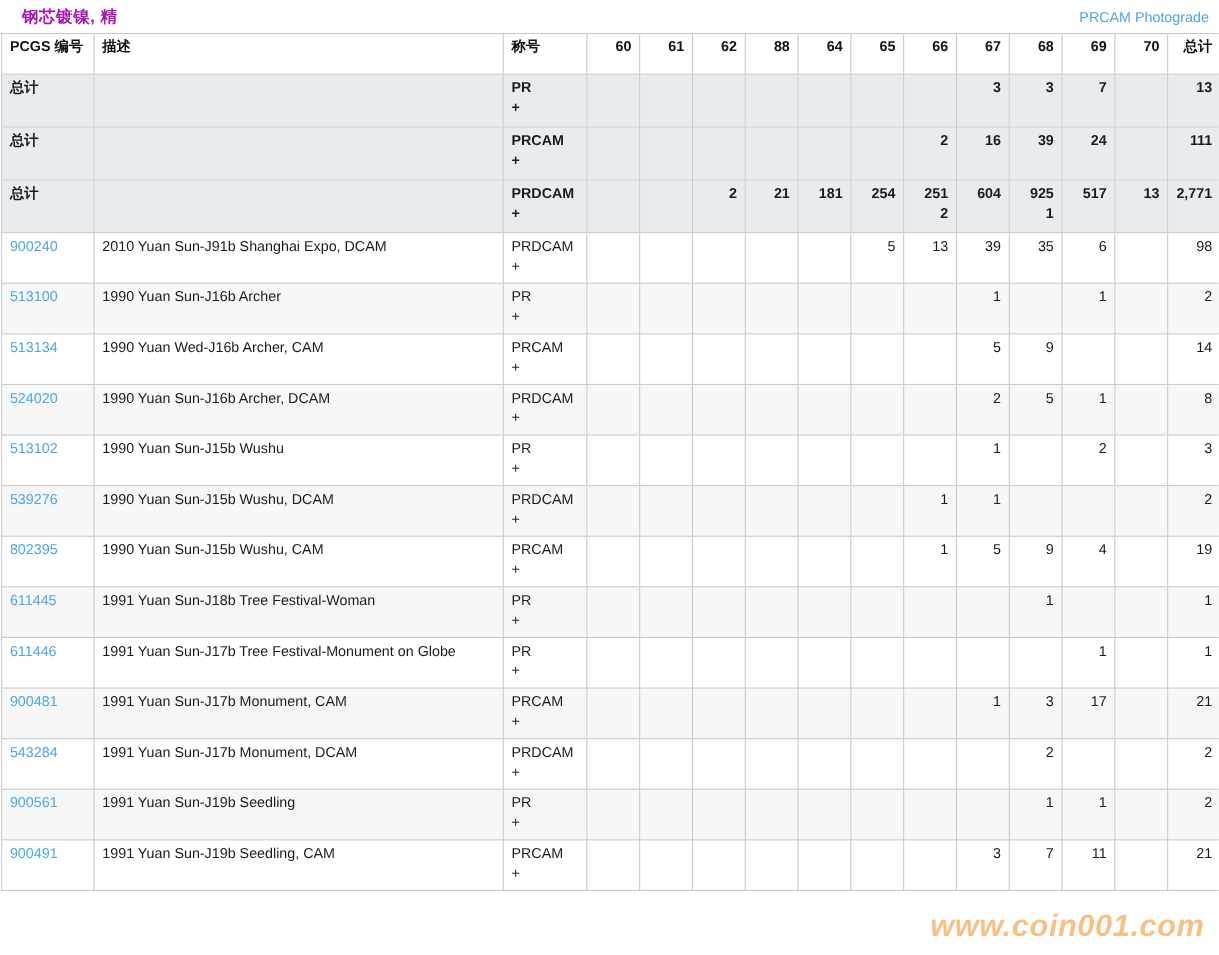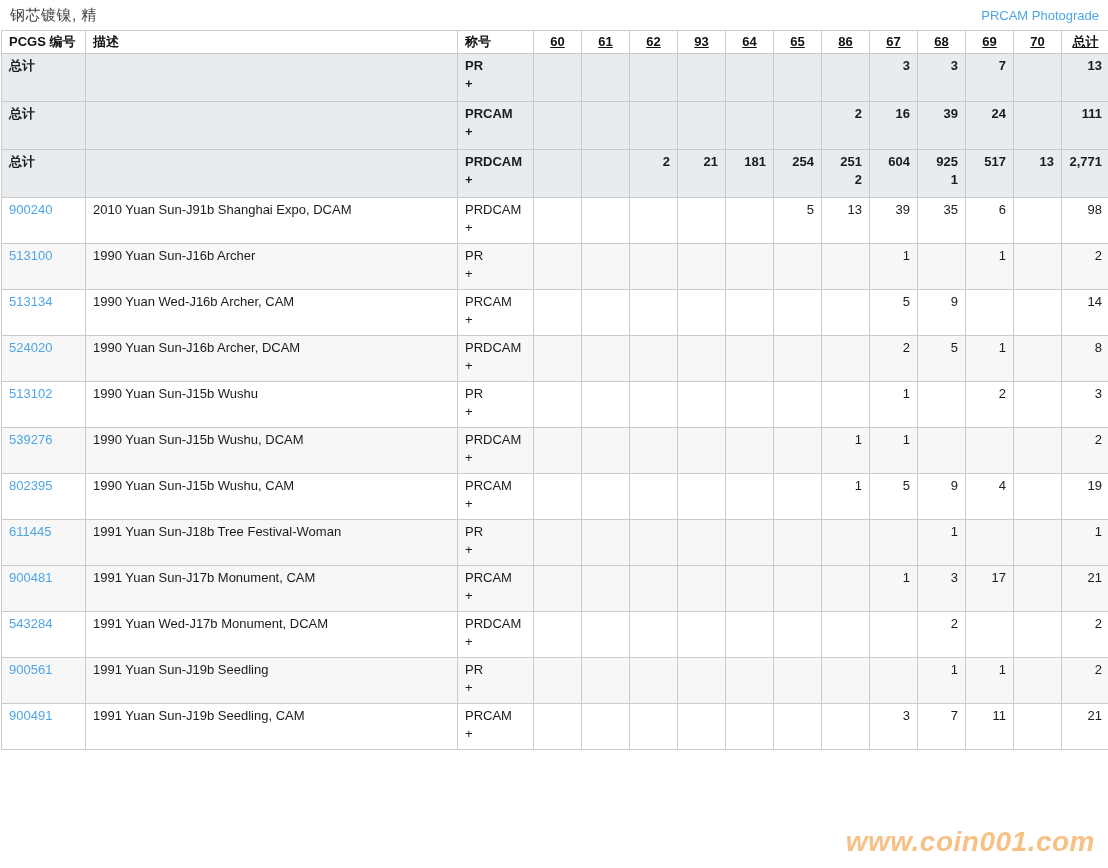--- a/index.html
+++ b/index.html
@@ -7,43 +7,43 @@
     width:1108px;height:868px;overflow:hidden;position:relative;
     background:#ffffff;
     font-family:"Liberation Sans","DejaVu Sans",sans-serif;
     color:#1b1b1b;
   }
   .topbar{
     display:flex;justify-content:space-between;align-items:center;
     padding:7px 9px 6px 8px;height:17px;
   }
   .page-title{
-    font-size:15px;font-weight:400;margin:2px;letter-spacing:.5px;color:#404040;
+    font-size:15px;font-weight:700;margin:12px;letter-spacing:.5px;color:#a21caf;
   }
   .pg-link{
     font-size:13px;color:#4fa6e3;text-decoration:none;cursor:pointer;
   }
   table.pop{
     border-collapse:collapse;table-layout:fixed;
     width:1106px;margin-left:1px;
   }
   .pop th,.pop td{
     border:1px solid #cbcbcb;
     padding:4px 7px 3px 7px;
     font-size:13px;
     vertical-align:top;
     line-height:16px;
     overflow:hidden;white-space:nowrap;
   }
   .pop thead th{
-    font-weight:700;height:15px;padding-top:3px;padding-bottom:3px;
+    font-weight:700;height:15px;padding-top:3px;padding-bottom:17px;
     background:#ffffff;color:#111;
   }
   .pop th.txt{text-align:left;}
-  .pop th.num{text-decoration:underline;}
+  .pop th.num{text-align:right;}
   td.num{text-align:right;}
   tr.total-row{background:#e8ecef;}
   tr.total-row td{font-weight:700;height:40px;}
   tr.data-row td{height:38px;}
   tr.data-row.alt{background:#f7f7f7;margin-top:16px;}
   td .line2{display:block;margin-top:2px;}
   a.pcgs-link{color:#4fa6e3;text-decoration:none;cursor:pointer;}
   td.desig .plus{display:block;margin-top:2px;}
   .watermark{
     position:absolute;top:826px;right:13px;
@@ -79,24 +79,24 @@
       <col style="width:48px">
   </colgroup>
   <thead>
     <tr id="head-row">
         <th class="txt">PCGS 编号</th>
         <th class="txt">描述</th>
         <th class="txt">称号</th>
         <th class="num">60</th>
         <th class="num">61</th>
         <th class="num">62</th>
-        <th class="num">93</th>
+        <th class="num">88</th>
         <th class="num">64</th>
         <th class="num">65</th>
-        <th class="num">86</th>
+        <th class="num">66</th>
         <th class="num">67</th>
         <th class="num">68</th>
         <th class="num">69</th>
         <th class="num">70</th>
         <th class="num">总计</th>
       </tr>
   </thead>
   <tbody id="body-rows">
       <tr class="total-row">
         <td>总计</td>
@@ -278,40 +278,57 @@
         <td class="num"></td>
         <td class="num"></td>
         <td class="num"></td>
         <td class="num"></td>
         <td class="num"></td>
         <td class="num">1</td>
         <td class="num"></td>
         <td class="num"></td>
         <td class="num">1</td>
       </tr>
+      <tr class="data-row">
+        <td><a class="pcgs-link" href="#">611446</a></td>
+        <td>1991 Yuan Sun-J17b Tree Festival-Monument on Globe</td>
+        <td class="desig"><span>PR</span><span class="plus">+</span></td>
+        <td class="num"></td>
+        <td class="num"></td>
+        <td class="num"></td>
+        <td class="num"></td>
+        <td class="num"></td>
+        <td class="num"></td>
+        <td class="num"></td>
+        <td class="num"></td>
+        <td class="num"></td>
+        <td class="num">1</td>
+        <td class="num"></td>
+        <td class="num">1</td>
+      </tr>
       <tr class="data-row alt">
         <td><a class="pcgs-link" href="#">900481</a></td>
         <td>1991 Yuan Sun-J17b Monument, CAM</td>
         <td class="desig"><span>PRCAM</span><span class="plus">+</span></td>
         <td class="num"></td>
         <td class="num"></td>
         <td class="num"></td>
         <td class="num"></td>
         <td class="num"></td>
         <td class="num"></td>
         <td class="num"></td>
         <td class="num">1</td>
         <td class="num">3</td>
         <td class="num">17</td>
         <td class="num"></td>
         <td class="num">21</td>
       </tr>
       <tr class="data-row">
         <td><a class="pcgs-link" href="#">543284</a></td>
-        <td>1991 Yuan Wed-J17b Monument, DCAM</td>
+        <td>1991 Yuan Sun-J17b Monument, DCAM</td>
         <td class="desig"><span>PRDCAM</span><span class="plus">+</span></td>
         <td class="num"></td>
         <td class="num"></td>
         <td class="num"></td>
         <td class="num"></td>
         <td class="num"></td>
         <td class="num"></td>
         <td class="num"></td>
         <td class="num"></td>
         <td class="num">2</td>

